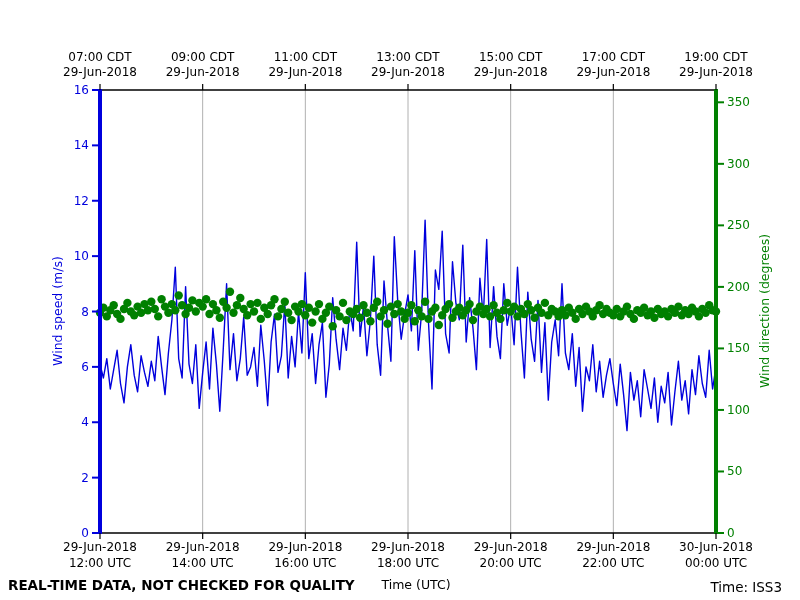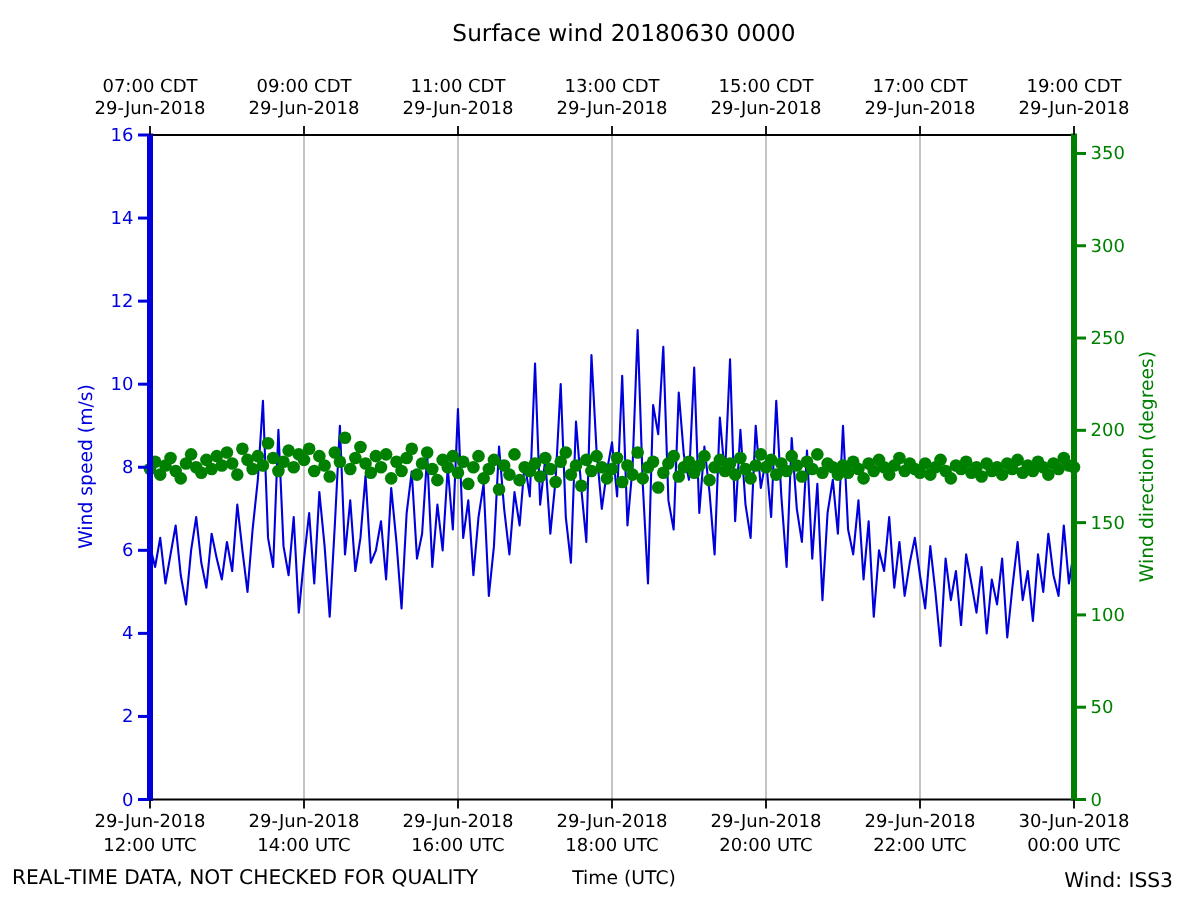--- a/index.html
+++ b/index.html
@@ -17,37 +17,36 @@
   }
   .ylabel-left{
     position:absolute;top:311px;left:57px;transform:translate(-50%,-50%) rotate(-90deg);
     font-size:12.5px;color:#0000dd;white-space:nowrap;
   }
   .ylabel-right{
     position:absolute;top:311px;left:764px;transform:translate(-50%,-50%) rotate(-90deg);
     font-size:12.5px;color:#008000;white-space:nowrap;
   }
   .footer-disclaimer{
-    position:absolute;left:8px;top:577px;font-size:13.5px;color:#000;white-space:nowrap;
+    position:absolute;left:8px;top:577px;font-size:13.5px;color:#000;white-space:nowrap;font-weight:bold;
   }
   .footer-xlabel{
     position:absolute;left:108px;width:616px;top:577px;text-align:center;
     font-size:12.5px;color:#000;white-space:nowrap;
   }
   .footer-site{
     position:absolute;right:18px;top:579px;font-size:13.5px;color:#000;white-space:nowrap;
   }
   svg text{font-family:"DejaVu Sans","Liberation Sans",sans-serif;font-size:12px;}
   #chart-svg{position:absolute;left:0;top:0;}
 </style>
 </head>
 <body>
 
 <div class="figure">
-  <div class="fig-title">Surface wind 20180630 0000</div>
 
   <svg id="chart-svg" width="800" height="600">
       <line x1="100" y1="90" x2="100" y2="533" stroke="#b0b0b0" stroke-width="1"></line>
       <line x1="202.66666666666666" y1="90" x2="202.66666666666666" y2="533" stroke="#b0b0b0" stroke-width="1"></line>
       <line x1="305.3333333333333" y1="90" x2="305.3333333333333" y2="533" stroke="#b0b0b0" stroke-width="1"></line>
       <line x1="408" y1="90" x2="408" y2="533" stroke="#b0b0b0" stroke-width="1"></line>
       <line x1="510.66666666666663" y1="90" x2="510.66666666666663" y2="533" stroke="#b0b0b0" stroke-width="1"></line>
       <line x1="613.3333333333334" y1="90" x2="613.3333333333334" y2="533" stroke="#b0b0b0" stroke-width="1"></line>
       <line x1="716" y1="90" x2="716" y2="533" stroke="#b0b0b0" stroke-width="1"></line>
       <polyline points="100.0,364.1 103.4,378.0 106.8,358.6 110.3,389.0 113.7,369.6 117.1,350.3 120.5,383.5 124.0,402.9 127.4,366.9 130.8,344.7 134.2,375.2 137.6,391.8 141.1,355.8 144.5,372.4 147.9,386.3 151.3,361.3 154.8,380.7 158.2,336.4 161.6,366.9 165.0,394.6 168.4,353.0 171.9,319.8 175.3,267.2 178.7,358.6 182.1,378.0 185.6,286.6 189.0,364.1 192.4,383.5 195.8,344.7 199.2,408.4 202.7,372.4 206.1,342.0 209.5,389.0 212.9,328.1 216.4,364.1 219.8,411.2 223.2,350.3 226.6,283.8 230.0,369.6 233.5,333.6 236.9,380.7 240.3,358.6 243.7,317.0 247.2,375.2 250.6,366.9 254.0,347.5 257.4,386.3 260.8,325.3 264.3,361.3 267.7,405.6 271.1,342.0 274.5,314.3 278.0,372.4 281.4,355.8 284.8,303.2 288.2,378.0 291.6,336.4 295.1,366.9 298.5,311.5 301.9,353.0 305.3,272.7 308.8,358.6 312.2,333.6 315.6,383.5 319.0,344.7 322.4,322.6 325.9,397.3 329.3,364.1 332.7,297.7 336.1,339.2 339.6,369.6 343.0,328.1 346.4,350.3 349.8,308.7 353.2,330.9 356.7,242.3 360.1,336.4 363.5,306.0 366.9,355.8 370.4,319.8 373.8,256.1 377.2,344.7 380.6,375.2 384.0,281.0 387.5,325.3 390.9,361.3 394.3,236.7 397.7,300.4 401.2,339.2 404.6,314.3 408.0,294.9 411.4,330.9 414.8,250.6 418.3,350.3 421.7,311.5 425.1,220.1 428.5,322.6 432.0,389.0 435.4,270.0 438.8,289.4 442.2,231.2 445.6,333.6 449.1,353.0 452.5,261.7 455.9,303.2 459.3,319.8 462.8,245.1 466.2,342.0 469.6,297.7 473.0,328.1 476.4,369.6 479.9,278.3 483.3,317.0 486.7,239.5 490.1,347.5 493.6,286.6 497.0,336.4 500.4,358.6 503.8,283.8 507.2,325.3 510.7,306.0 514.1,344.7 517.5,267.2 520.9,330.9 524.4,378.0 527.8,292.1 531.2,339.2 534.6,361.3 538.0,300.4 541.5,372.4 544.9,322.6 548.3,400.1 551.7,342.0 555.2,319.8 558.6,355.8 562.0,283.8 565.4,353.0 568.8,369.6 572.3,333.6 575.7,386.3 579.1,347.5 582.5,411.2 586.0,366.9 589.4,380.7 592.8,344.7 596.2,391.8 599.6,361.3 603.1,397.3 606.5,375.2 609.9,358.6 613.3,383.5 616.8,405.6 620.2,364.1 623.6,394.6 627.0,430.6 630.4,372.4 633.9,400.1 637.3,380.7 640.7,416.7 644.1,369.6 647.6,389.0 651.0,408.4 654.4,378.0 657.8,422.3 661.2,386.3 664.7,402.9 668.1,372.4 671.5,425.0 674.9,391.8 678.4,361.3 681.8,400.1 685.2,380.7 688.6,413.9 692.0,369.6 695.5,394.6 698.9,355.8 702.3,383.5 705.7,397.3 709.2,350.3 712.6,389.0 716.0,366.9" fill="none" stroke="#0000dd" stroke-width="1.4" stroke-linejoin="round"></polyline>
@@ -312,14 +311,14 @@
       <text x="727" y="167.83333333333331" text-anchor="start" fill="#008000">300</text>
       <line x1="718" y1="102.30555555555554" x2="724" y2="102.30555555555554" stroke="#008000" stroke-width="2"></line>
       <text x="727" y="106.30555555555554" text-anchor="start" fill="#008000">350</text>
     </svg>
 
   <div class="ylabel-left">Wind speed (m/s)</div>
   <div class="ylabel-right">Wind direction (degrees)</div>
 
   <div class="footer-disclaimer">REAL-TIME DATA, NOT CHECKED FOR QUALITY</div>
   <div class="footer-xlabel">Time (UTC)</div>
-  <div class="footer-site">Wind: ISS3</div>
+  <div class="footer-site">Time: ISS3</div>
 </div>
 
 </body></html>

